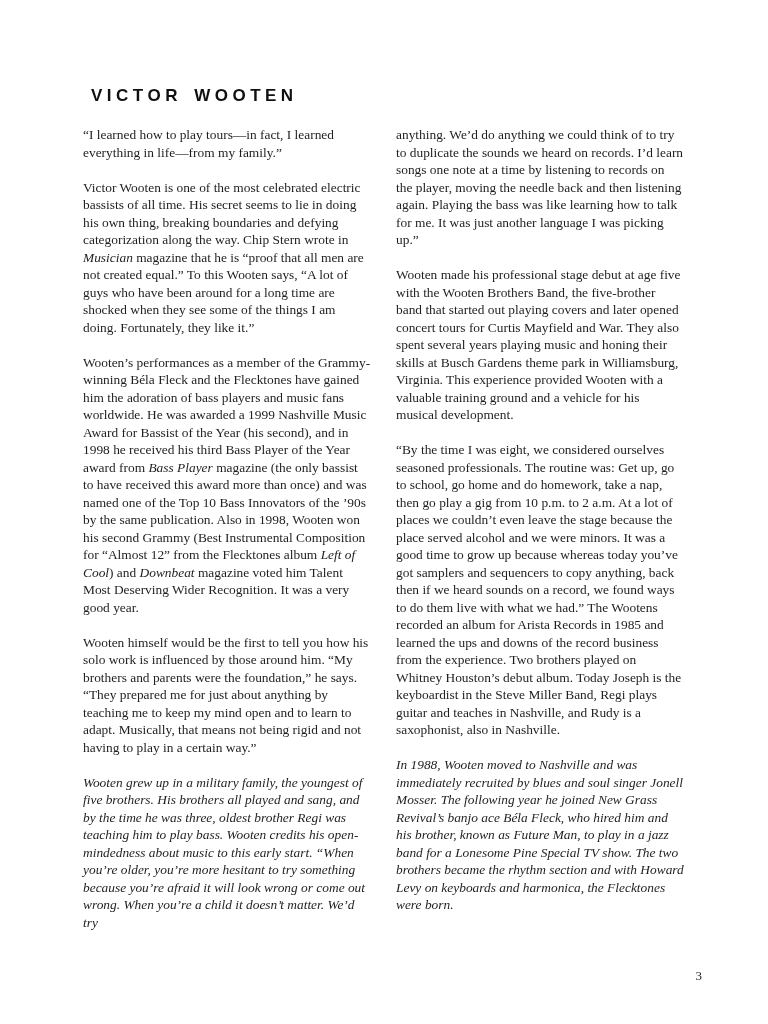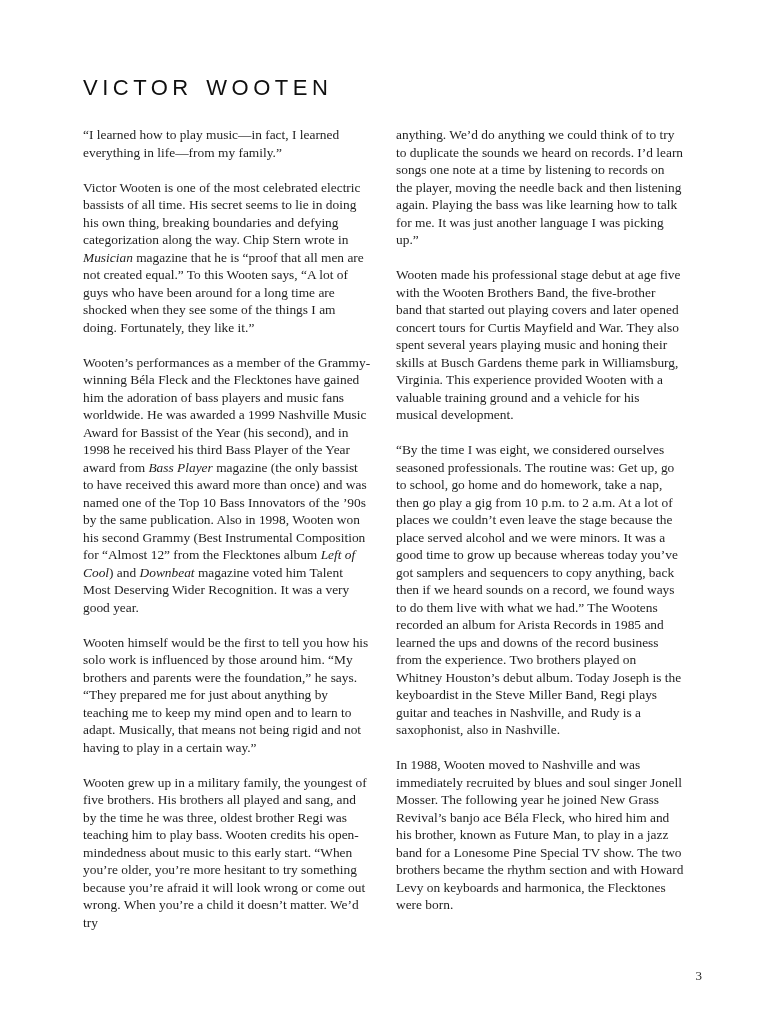--- a/index.html
+++ b/index.html
@@ -11,24 +11,24 @@
     position: relative;
     width: 768px;
     height: 1024px;
     background: #ffffff;
     overflow: hidden;
   }
   .title {
     position: absolute;
     left: 83px;
     top: 79px;
-    margin: 0;
+    margin: 8px;
     font-family: "Liberation Sans", sans-serif;
-    font-weight: 400;
-    font-size: 22px;
+    font-weight: 700;
+    font-size: 17px;
     line-height: 18px;
     letter-spacing: 4.5px;
     word-spacing: 3px;
     color: #101010;
     white-space: nowrap;
   }
   .columns {
     position: absolute;
     left: 83px;
     top: 126px;
@@ -42,40 +42,41 @@
     font-size: 13.4px;
     line-height: 17.5px;
     color: #1e1e1e;
     text-align: left;
   }
   .col p {
     margin: 0 0 17.5px 0;
   }
   .col p:last-child {
     margin-bottom: 0;
+    font-style: italic;
   }
   .col em {
   }
   .page-number {
     position: absolute;
     right: 66px;
     bottom: 40px;
     font-family: "Liberation Serif", serif;
     font-size: 13px;
     color: #242424;
   }
 </style>
 </head>
 <body>
 
 <div class="page">
   <h1 class="title">VICTOR WOOTEN</h1>
   <div class="columns">
     <div class="col">
-        <p><span>“I learned how to play music—in fact, I learned everything in life—from my family.”</span></p>
+        <p><span>“I learned how to play tours—in fact, I learned everything in life—from my family.”</span></p>
         <p><span>Victor Wooten is one of the most celebrated electric bassists of all time. His secret seems to lie in doing his own thing, breaking boundaries and defying categorization along the way. Chip Stern wrote in </span><em>Musician</em><span> magazine that he is “proof that all men are not created equal.” To this Wooten says, “A lot of guys who have been around for a long time are shocked when they see some of the things I am doing. Fortunately, they like it.”</span></p>
         <p><span>Wooten’s performances as a member of the Grammy-winning Béla Fleck and the Flecktones have gained him the adoration of bass players and music fans worldwide. He was awarded a 1999 Nashville Music Award for Bassist of the Year (his second), and in 1998 he received his third Bass Player of the Year award from </span><em>Bass Player</em><span> magazine (the only bassist to have received this award more than once) and was named one of the Top 10 Bass Innovators of the ’90s by the same publication. Also in 1998, Wooten won his second Grammy (Best Instrumental Composition for “Almost 12” from the Flecktones album </span><em>Left of Cool</em><span>) and </span><em>Downbeat</em><span> magazine voted him Talent Most Deserving Wider Recognition. It was a very good year.</span></p>
         <p><span>Wooten himself would be the first to tell you how his solo work is influenced by those around him. “My brothers and parents were the foundation,” he says. “They prepared me for just about anything by teaching me to keep my mind open and to learn to adapt. Musically, that means not being rigid and not having to play in a certain way.”</span></p>
         <p><span>Wooten grew up in a military family, the youngest of five brothers. His brothers all played and sang, and by the time he was three, oldest brother Regi was teaching him to play bass. Wooten credits his open-mindedness about music to this early start. “When you’re older, you’re more hesitant to try something because you’re afraid it will look wrong or come out wrong. When you’re a child it doesn’t matter. We’d try</span></p>
       </div>
     <div class="col">
         <p><span>anything. We’d do anything we could think of to try to duplicate the sounds we heard on records. I’d learn songs one note at a time by listening to records on the player, moving the needle back and then listening again. Playing the bass was like learning how to talk for me. It was just another language I was picking up.”</span></p>
         <p><span>Wooten made his professional stage debut at age five with the Wooten Brothers Band, the five-brother band that started out playing covers and later opened concert tours for Curtis Mayfield and War. They also spent several years playing music and honing their skills at Busch Gardens theme park in Williamsburg, Virginia. This experience provided Wooten with a valuable training ground and a vehicle for his musical development.</span></p>
         <p><span>“By the time I was eight, we considered ourselves seasoned professionals. The routine was: Get up, go to school, go home and do homework, take a nap, then go play a gig from 10 p.m. to 2 a.m. At a lot of places we couldn’t even leave the stage because the place served alcohol and we were minors. It was a good time to grow up because whereas today you’ve got samplers and sequencers to copy anything, back then if we heard sounds on a record, we found ways to do them live with what we had.” The Wootens recorded an album for Arista Records in 1985 and learned the ups and downs of the record business from the experience. Two brothers played on Whitney Houston’s debut album. Today Joseph is the keyboardist in the Steve Miller Band, Regi plays guitar and teaches in Nashville, and Rudy is a saxophonist, also in Nashville.</span></p>
         <p><span>In 1988, Wooten moved to Nashville and was immediately recruited by blues and soul singer Jonell Mosser. The following year he joined New Grass Revival’s banjo ace Béla Fleck, who hired him and his brother, known as Future Man, to play in a jazz band for a Lonesome Pine Special TV show. The two brothers became the rhythm section and with Howard Levy on keyboards and harmonica, the Flecktones were born.</span></p>

